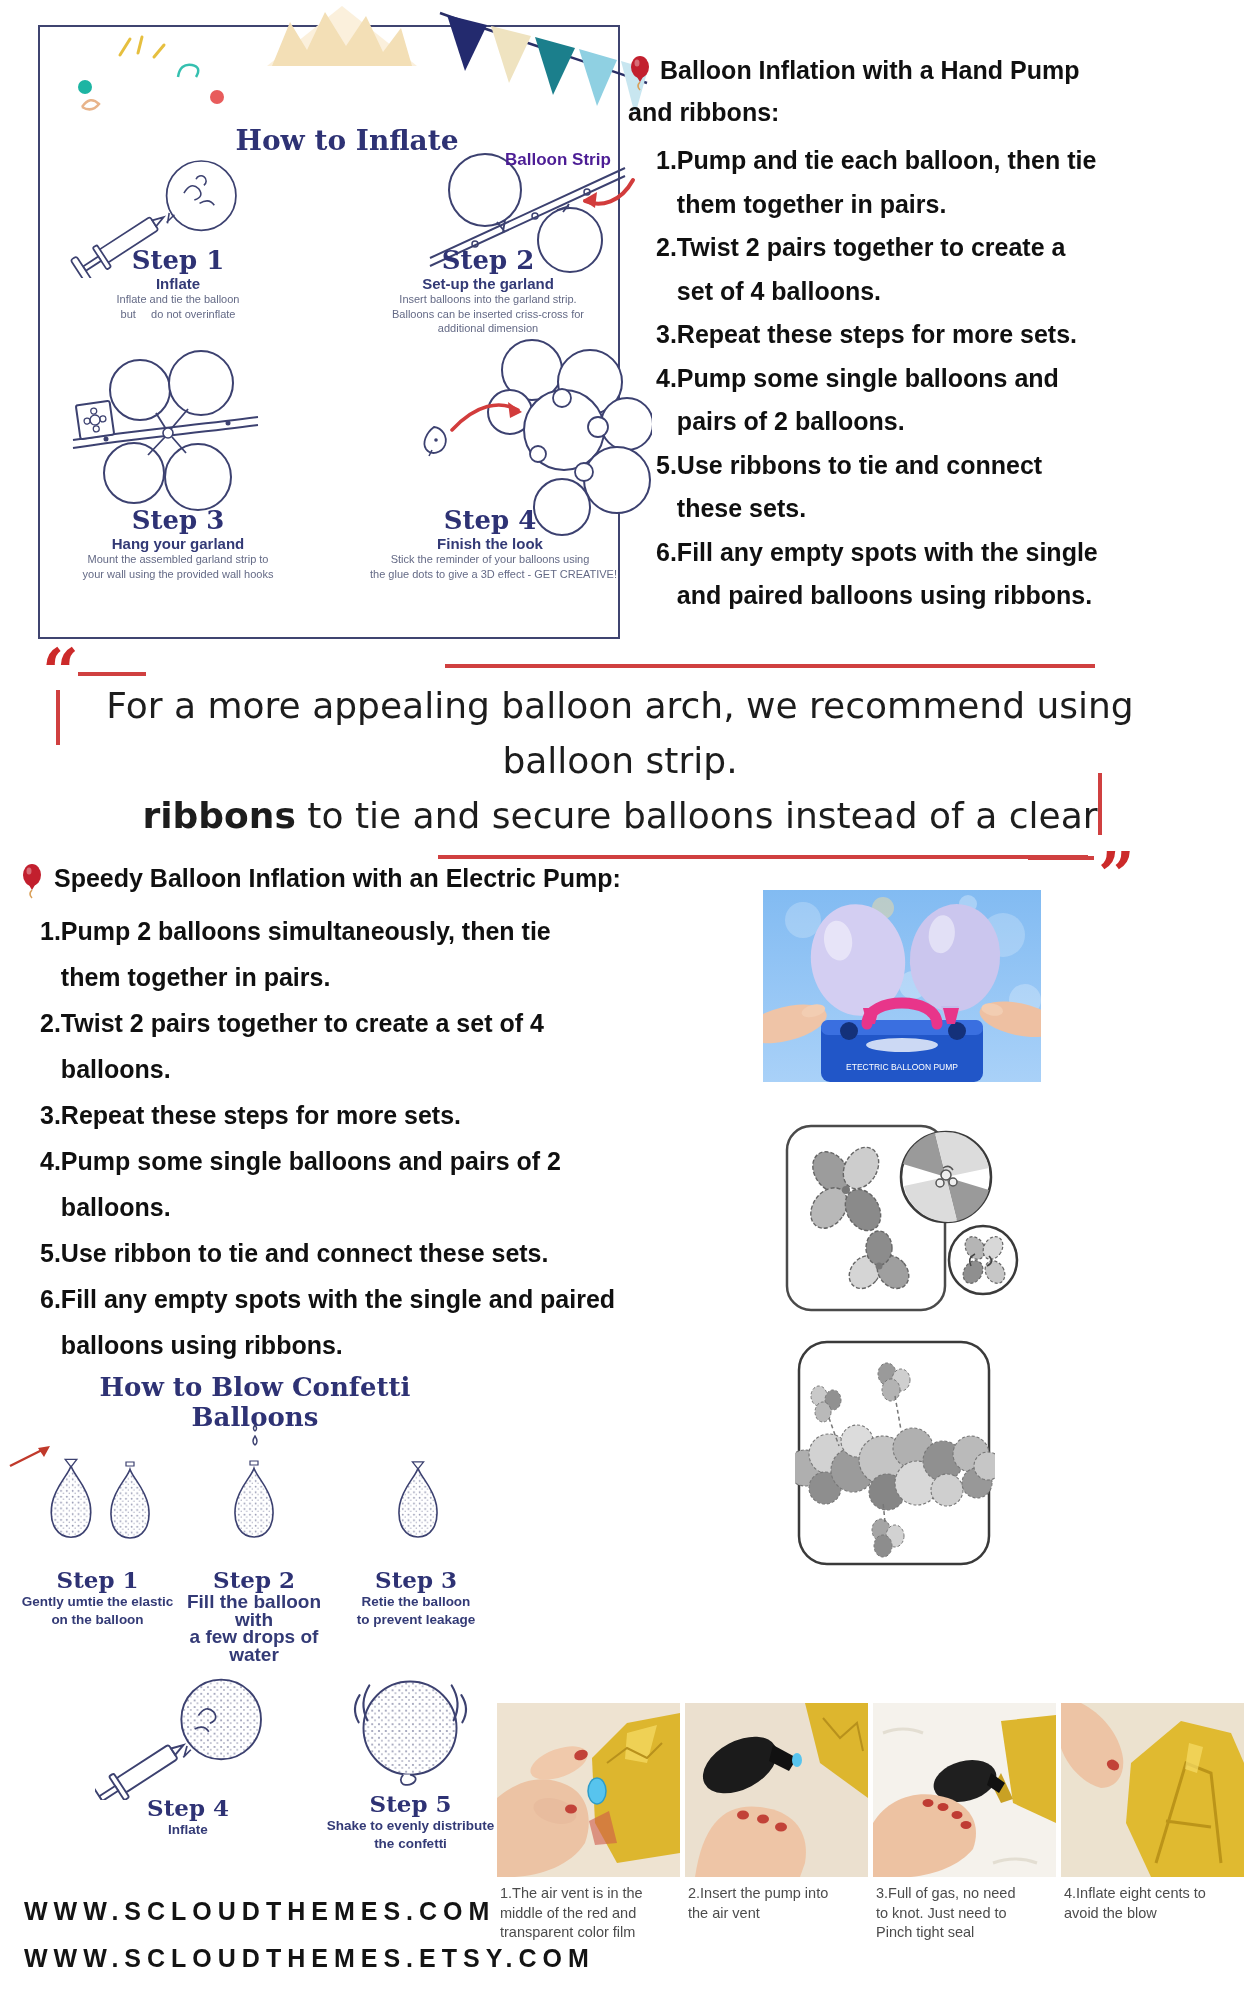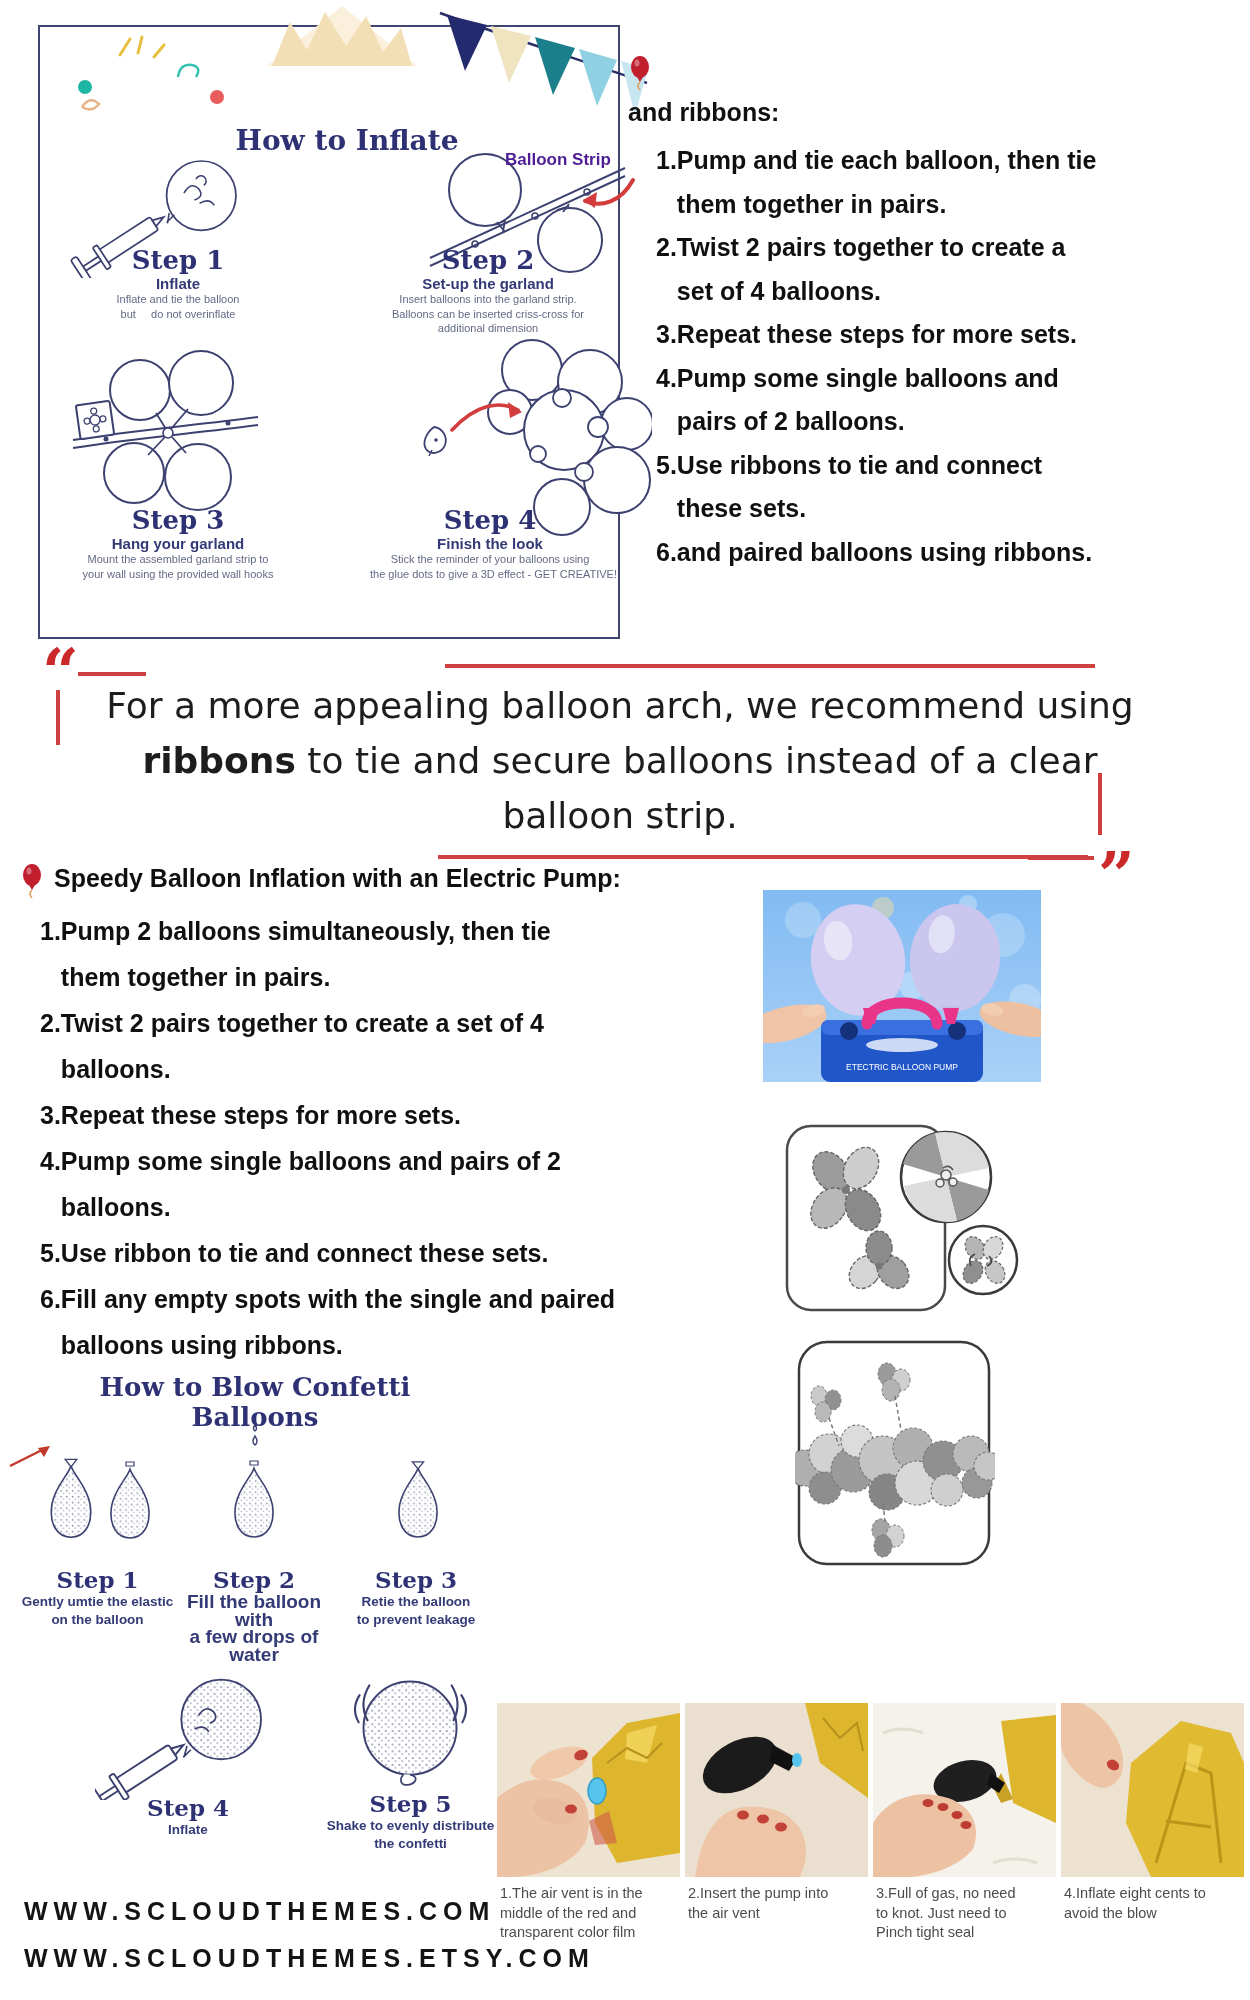--- a/index.html
+++ b/index.html
@@ -145,20 +145,21 @@
     <div class="desc">Stick the reminder of your balloons using</div>
     <div class="desc">the glue dots to give a 3D effect - GET CREATIVE!</div>
   </div>
 
   <svg class="abs" style="left:628px;top:56px;" width="24" height="36" viewBox="0 0 24 36">
     <ellipse cx="12" cy="11" rx="9" ry="11" fill="#c21f2e"></ellipse>
     <ellipse cx="9" cy="7" rx="2.5" ry="3.5" fill="#fff" opacity="0.35"></ellipse>
     <polygon points="9,21 15,21 12,26" fill="#c21f2e"></polygon>
     <path d="M12,26 q-4,4 0,8" stroke="#d9a05a" stroke-width="1.6" fill="none"></path>
   </svg>
+  <div class="abs blist" style="left:660px;top:56px;font-size:25px;">Balloon Inflation with a Hand Pump</div>
   <div class="abs blist" style="left:628px;top:98px;font-size:25px;">and ribbons:</div>
 
   <div class="abs blist" style="left:656px;top:139px;width:600px;font-size:25px;line-height:43.5px;">
     <div class="item">
       <span class="num">1.</span>
       <div>
         <div>Pump and tie each balloon, then tie</div>
         <div>them together in pairs.</div>
       </div>
     </div>
@@ -185,34 +186,35 @@
     <div class="item">
       <span class="num">5.</span>
       <div>
         <div>Use ribbons to tie and connect</div>
         <div>these sets.</div>
       </div>
     </div>
     <div class="item">
       <span class="num">6.</span>
       <div>
+        <div>Fill any empty spots with the single</div>
         <div>and paired balloons using ribbons.</div>
       </div>
     </div>
   </div>
 
   <div class="abs qmark" style="left:42px;top:652px;">“</div>
   <div class="abs rule" style="left:78px;top:672px;width:68px;height:4px;"></div>
   <div class="abs rule" style="left:56px;top:690px;width:3.5px;height:55px;"></div>
   <div class="abs rule" style="left:445px;top:664px;width:650px;height:3.5px;"></div>
 
   <div class="abs qtext" style="left:75px;top:678px;width:1090px;">
     <div>For a more appealing balloon arch, we recommend using</div>
+    <div>balloon strip.</div>
     <div><b>ribbons</b><span> to tie and secure balloons instead of a clear</span></div>
-    <div>balloon strip.</div>
   </div>
 
   <div class="abs rule" style="left:438px;top:855px;width:650px;height:3.5px;"></div>
   <div class="abs rule" style="left:1098px;top:773px;width:3.5px;height:62px;"></div>
   <div class="abs rule" style="left:1028px;top:856px;width:66px;height:4px;"></div>
   <div class="abs qmark" style="left:1098px;top:855px;">”</div>
 
   <svg class="abs" style="left:20px;top:864px;" width="24" height="36" viewBox="0 0 24 36">
     <ellipse cx="12" cy="11" rx="9" ry="11" fill="#c21f2e"></ellipse>
     <ellipse cx="9" cy="7" rx="2.5" ry="3.5" fill="#fff" opacity="0.35"></ellipse>

